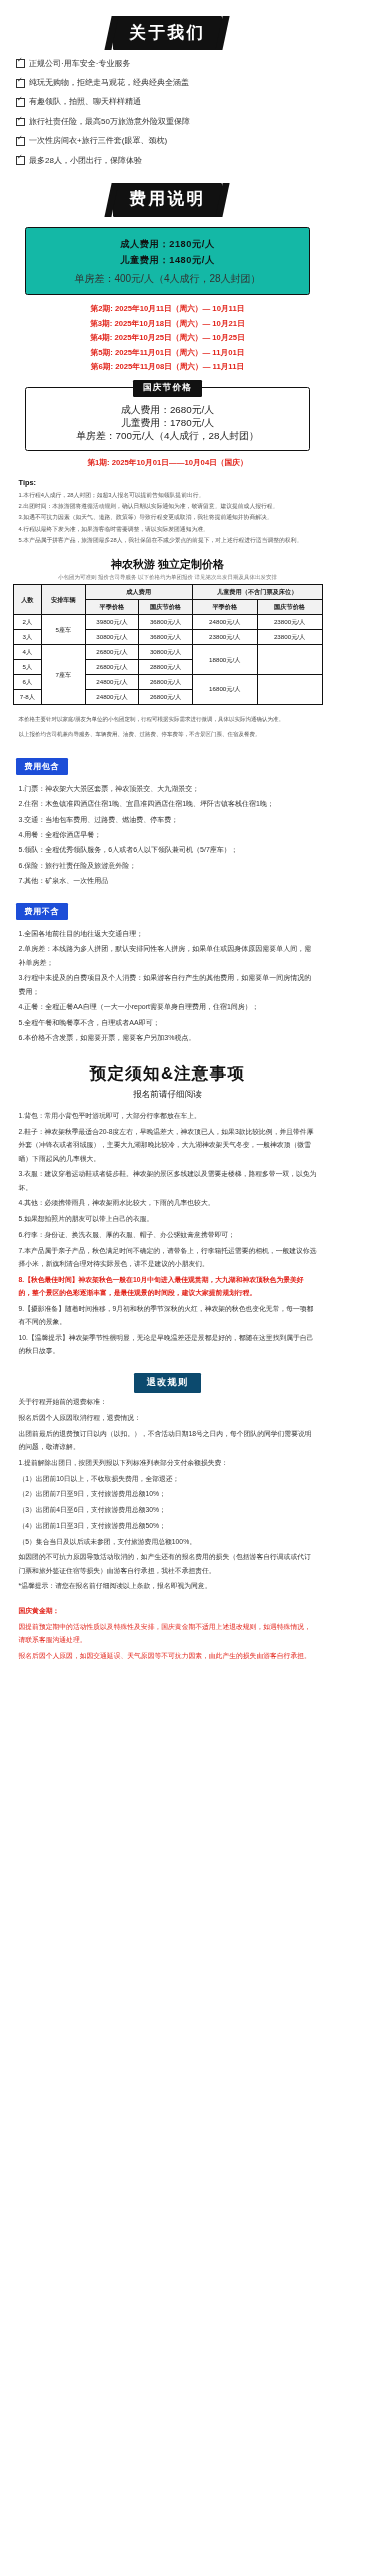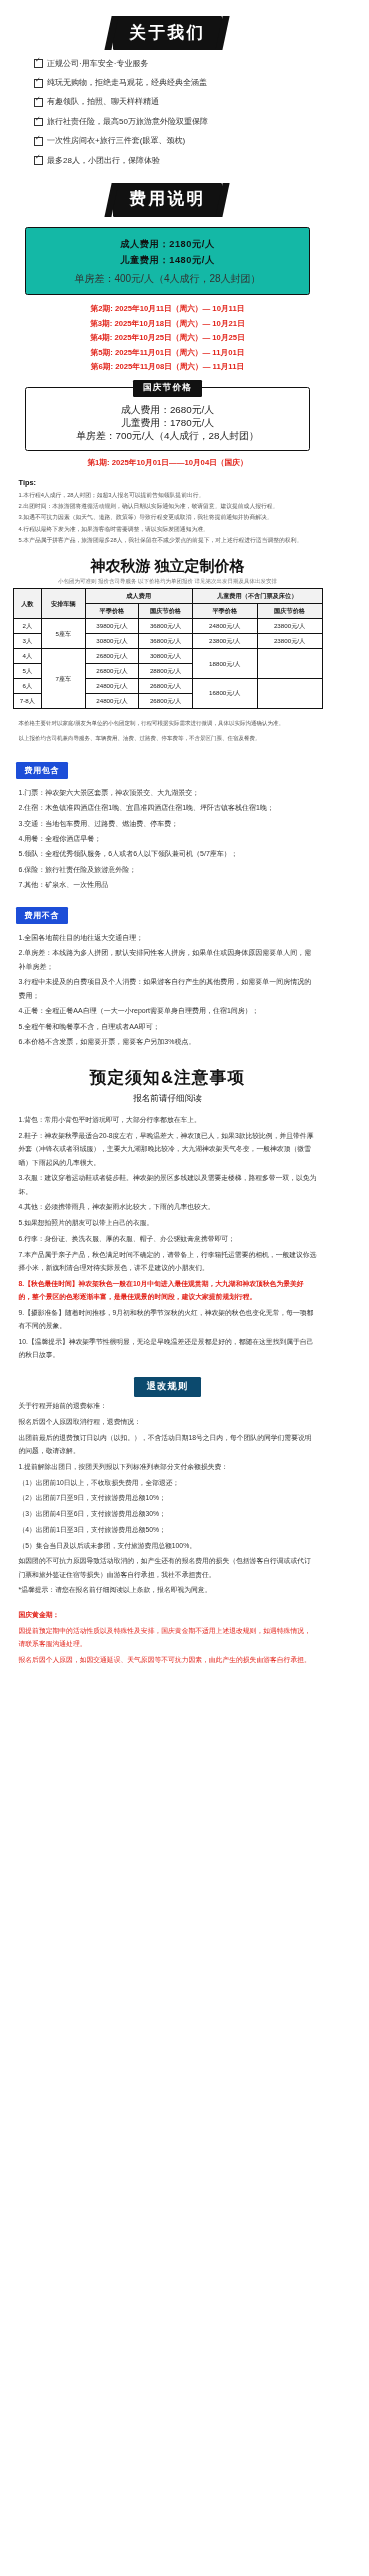--- a/index.html
+++ b/index.html
@@ -42,21 +42,21 @@
   .sub-title{
     text-align:center;
     font-size:9.2px;
     font-weight:bold;
     color:#222;
     margin:8.6px 0 9.8px 0;
     letter-spacing:0.6px;
   }
 
   
-  .checklist{padding:0 34px;}
+  .checklist{padding:0 16px;}
   .checklist .row{
     font-size:8px;
     color:#333;
     margin:7.4px 0;
     line-height:1.5;
     display:flex;
     align-items:flex-start;
   }
   .checklist .box{
     flex:0 0 auto;
@@ -138,21 +138,21 @@
     padding:0 18.5px;
     font-size:5.8px;
     color:#555;
     line-height:1.75;
   }
   .tips p{margin:1.2px 0;}
 
   
   .tbl-title{
     text-align:center;
-    font-size:15px;
+    font-size:11px;
     font-weight:bold;
     color:#111;
     margin:12.3px 0 1.2px 0;
   }
   .tbl-sub{
     text-align:center;
     font-size:5.5px;
     color:#777;
     margin-bottom:3.7px;
   }

